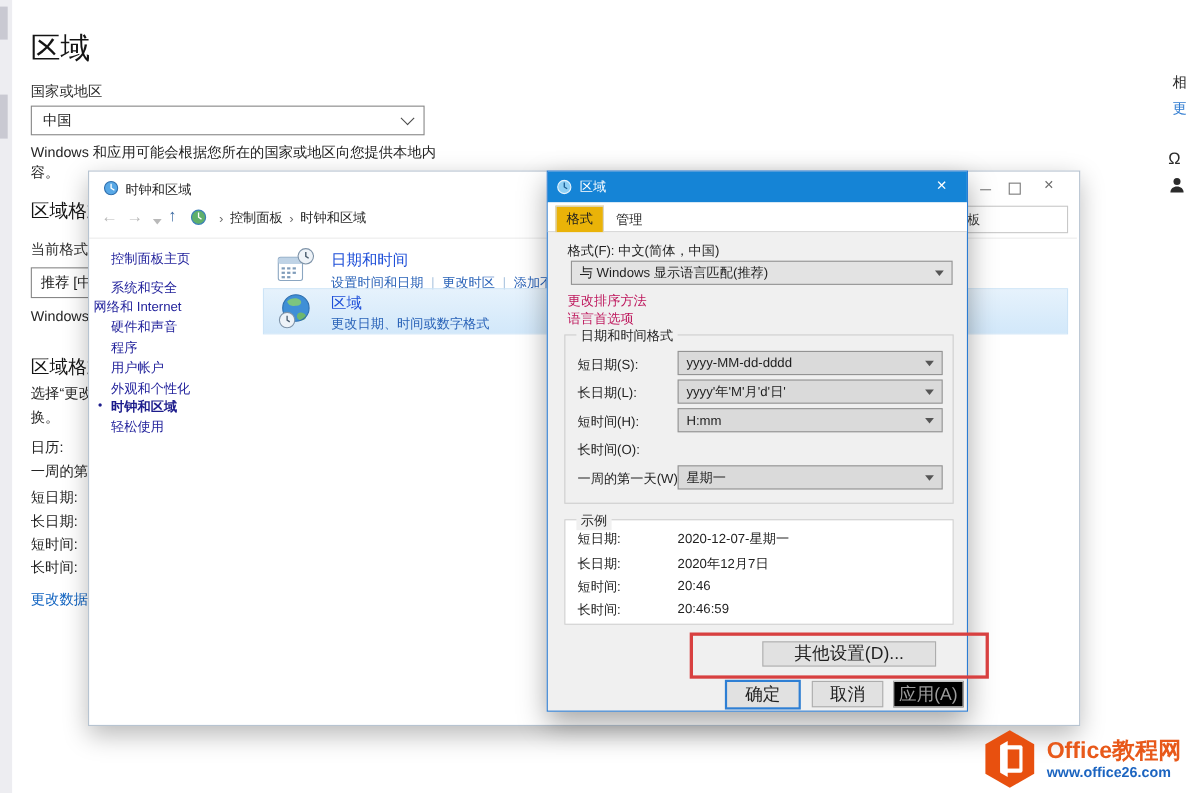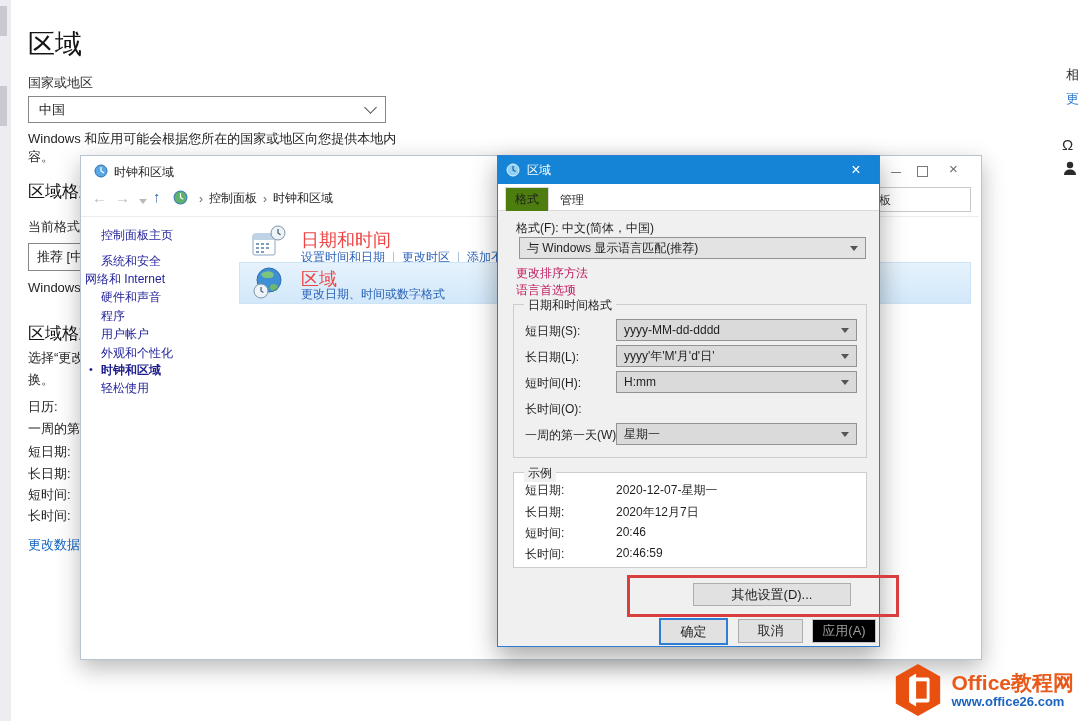--- a/index.html
+++ b/index.html
@@ -38,45 +38,45 @@
   .cp-arrow-up{color:#3e6ca3}
   .cp-bc{font-size:12px;color:#1f1f1f}
   .cp-bc-sep{color:#6a6a6a;font-size:12px;margin:0 6px}
   .cp-toolbar-line{height:1px;background:#ececec}
   .cp-search{border:1px solid #c8c8c8;background:#fff}
   .cp-search-frag{font-size:12px;color:#3a3a3a}
   .side-link{font-size:12px;color:#23239c;white-space:nowrap}
   .side-link.active{font-weight:bold;color:#1c1c8c}
   .side-bullet{font-size:11px;color:#1c1c8c}
   .hl-band{background:linear-gradient(#e6f2fc,#d2e8fa);border:1px solid #cde4f7}
-  .cp-item-title{font-size:18px;color:#ef4444}
+  .cp-item-title{font-size:14px;color:#1d4ed8}
   .cp-links{font-size:12px;color:#2a63b8;display:flex;align-items:center}
   .cp-links .sep{width:1px;height:12px;background:#aac4de;margin:0 8px}
   .cp-desc{font-size:12px;color:#2a63b8}
 
   
   .dlg{left:497px;top:155px;width:381px;height:490px;background:#f0f0f0;border:1px solid #2b7cd3;
     box-shadow:0 10px 24px rgba(0,0,0,.35);z-index:20}
   .dlg-tb{left:0;top:0;right:0;height:28px;background:#1584d6;display:flex;align-items:center;padding:0 8px}
   .dlg-tb-title{color:#fff;font-size:12px;margin-left:7px}
   .dlg-close{margin-left:auto;color:#fff;font-size:16px;width:30px;text-align:center}
   .dlg-tabstrip{left:0;top:28px;right:0;height:26px;background:#fff;border-bottom:1px solid #d9d9d9}
   .tab{font-size:12px;color:#1f1f1f;display:flex;align-items:center;justify-content:center}
-  .tab.active{background:#4d7c0f;border:1px solid #d9d9d9;border-bottom:none}
+  .tab.active{background:#eab308;border:1px solid #d9d9d9;border-bottom:none}
   .fld-label{font-size:12px;color:#1f1f1f}
   .combo{background:#dadada;border:1px solid #939393;display:flex;align-items:center;
     justify-content:space-between;padding:0 7px;font-size:12px;color:#1f1f1f}
   .caret{width:0;height:0;border-left:4px solid transparent;border-right:4px solid transparent;
     border-top:5px solid #555}
   .dlg-link{font-size:12px;color:#be185d;}
   .group{border:1px solid #cdcdcd}
   .group-label{position:absolute;top:-8px;left:10px;background:#f0f0f0;padding:0 4px;font-size:12px;color:#1f1f1f}
   .ex-label{font-size:12px;color:#1f1f1f}
   .ex-val{font-size:12px;color:#1f1f1f}
-  .btn{background:#e1e1e1;border:1px solid #adadad;font-size:13px;color:#1f1f1f;
+  .btn{background:#e1e1e1;border:1px solid #adadad;font-size:16px;color:#1f1f1f;
     display:flex;align-items:center;justify-content:center}
   .btn-ok{border:2px solid #2e7fd4}
   .btn-disabled{color:#9d9d9d;background:#000000;border-color:#c4c4c4}
 
   .red-rect{left:627px;top:575px;width:266px;height:36px;border:3px solid #d84040;z-index:40;background:transparent}
 
   
   .wm{right:6px;bottom:4px;display:flex;align-items:center;gap:8px;z-index:50}
   .wm-title{font-size:21px;font-weight:800;color:#e8591a;line-height:22px}
   .wm-url{font-size:13px;font-weight:700;color:#1b64c0;line-height:15px}

